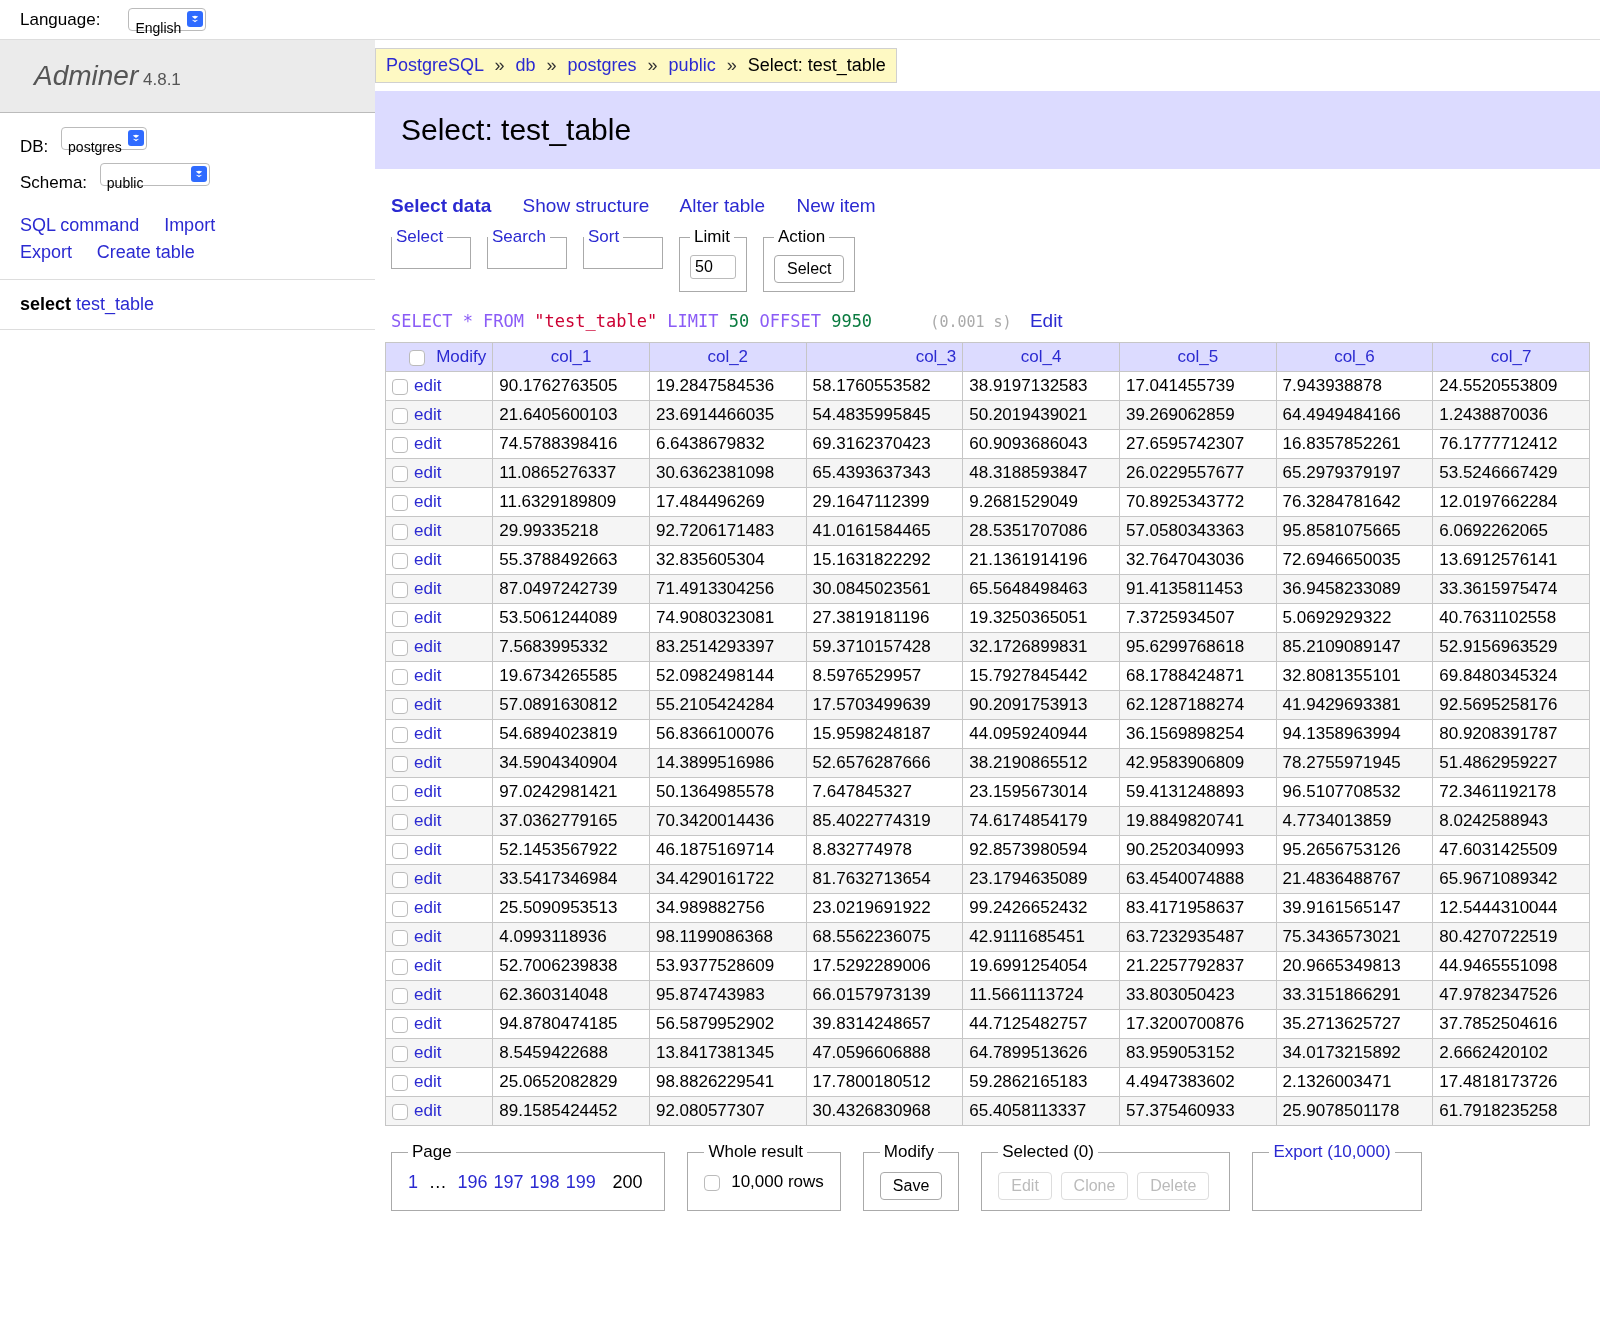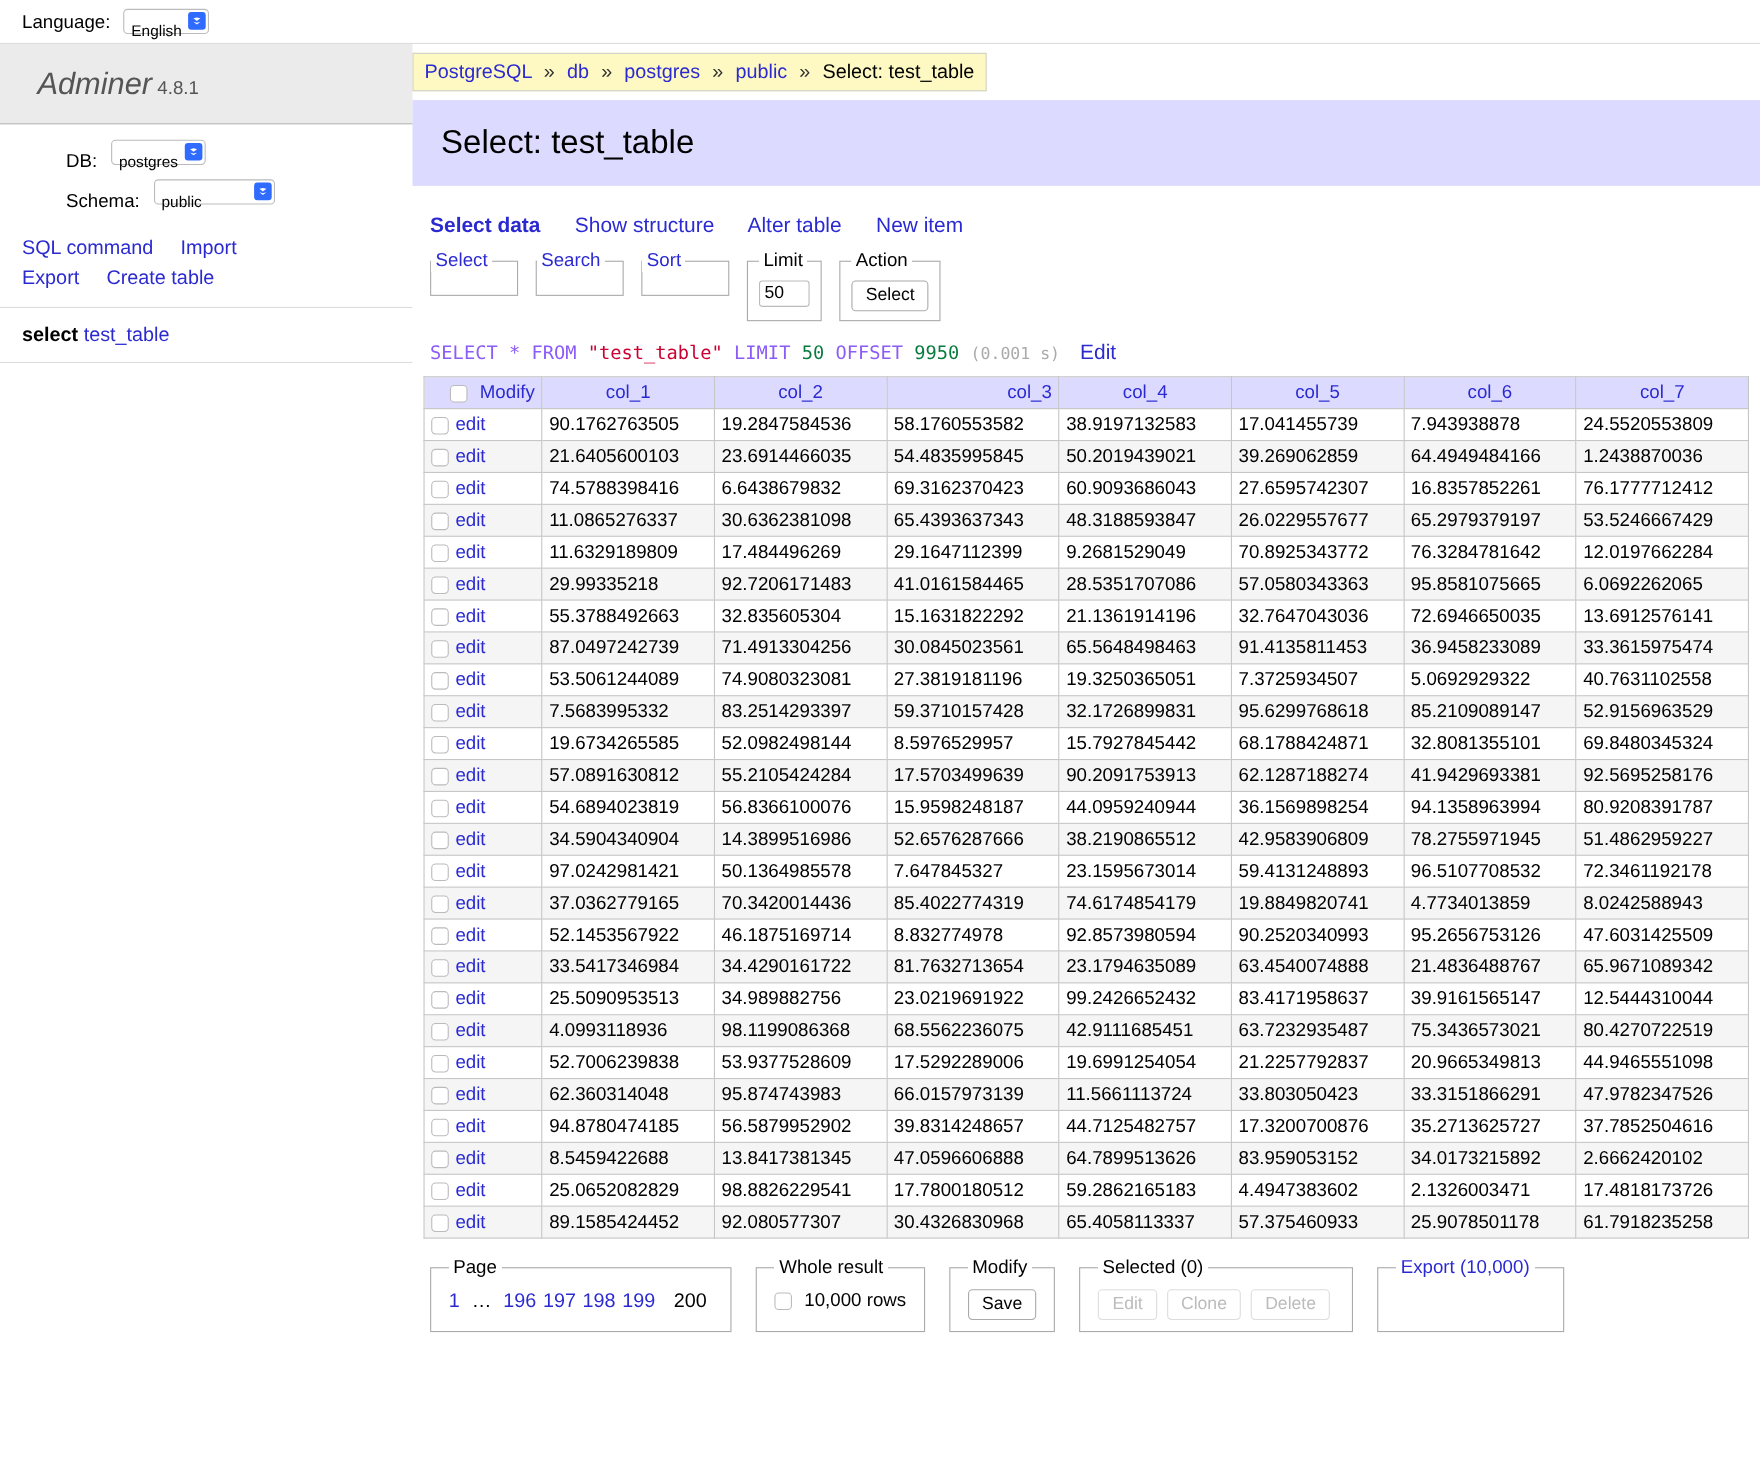--- a/index.html
+++ b/index.html
@@ -12,21 +12,21 @@
   }
   a, .link { color: #2b2ad1; text-decoration: none; cursor: pointer; }
 
   
   .topbar {
     display: flex;
     align-items: center;
     padding: 8px 20px;
     border-bottom: 1px solid #ddd;
   }
-  .topbar .lbl { font-weight: 400; margin-right: 12px; }
+  .topbar .lbl { font-weight: 400; margin-right: 28px; }
   .select-wrap {
     position: relative;
     display: inline-flex;
     align-items: center;
     border: 1px solid #bbb;
     border-radius: 4px;
     padding: 19px 24px 2px 6px;
     font-size: 14px;
     height: 22px;
   }
@@ -55,21 +55,21 @@
 
   
   .brand {
     background: #ebebeb;
     padding: 20px 34px;
     border-bottom: 1px solid #bbb;
   }
   .brand .name { font-style: italic; font-size: 28px; color: #555; }
   .brand .ver { font-size: 17px; color: #555; }
   .sidemeta { padding: 14px 20px 6px; }
-  .sidemeta .row { margin-bottom: 6px; margin-left: 40px; }
+  .sidemeta .row { margin-bottom: 6px; }
   .sidemeta .row .k { font-weight: 400; margin-right: 8px; }
   .sidemeta .select-wrap { font-size: 14px; }
   .sidecmds { padding: 10px 20px; border-bottom: 1px solid #ddd; }
   .sidecmds a { display: inline-block; margin-right: 20px; margin-bottom: 6px; font-size: 18px; }
   .sideselect { padding: 14px 20px; border-bottom: 1px solid #ddd; font-size: 18px; }
   .sideselect .sel-lbl { font-weight: 700; color: #000; }
 
   
   .crumb-wrap {
     background: #fef9c3;
@@ -115,21 +115,21 @@
     font-size: 16px;
     cursor: pointer;
   }
   .btn:disabled { color: #bbb; border-color: #ddd; cursor: default; }
 
   
   .sql-line { padding: 0 16px 10px; font-family: Menlo, Consolas, monospace; font-size: 17px; }
   .sql-line .kw { color: #8b5cf6; }
   .sql-line .ident { color: #c03; }
   .sql-line .num { color: #0a7b3f; }
-  .sql-line .time { color: #aaa; font-size: 15px; }
+  .sql-line .time { color: #aaa; font-size: 15px; margin-left: 48px; }
   .sql-line .edit { font-family: Arial; font-size: 19px; margin-left: 8px; }
 
   
   .tbl-wrap { padding: 0 10px; }
   table.data { border-collapse: collapse; width: 100%; font-size: 17px; }
   table.data th, table.data td {
     border: 1px solid #c6c6c6;
     padding: 4px 6px;
     text-align: left;
     white-space: nowrap;

